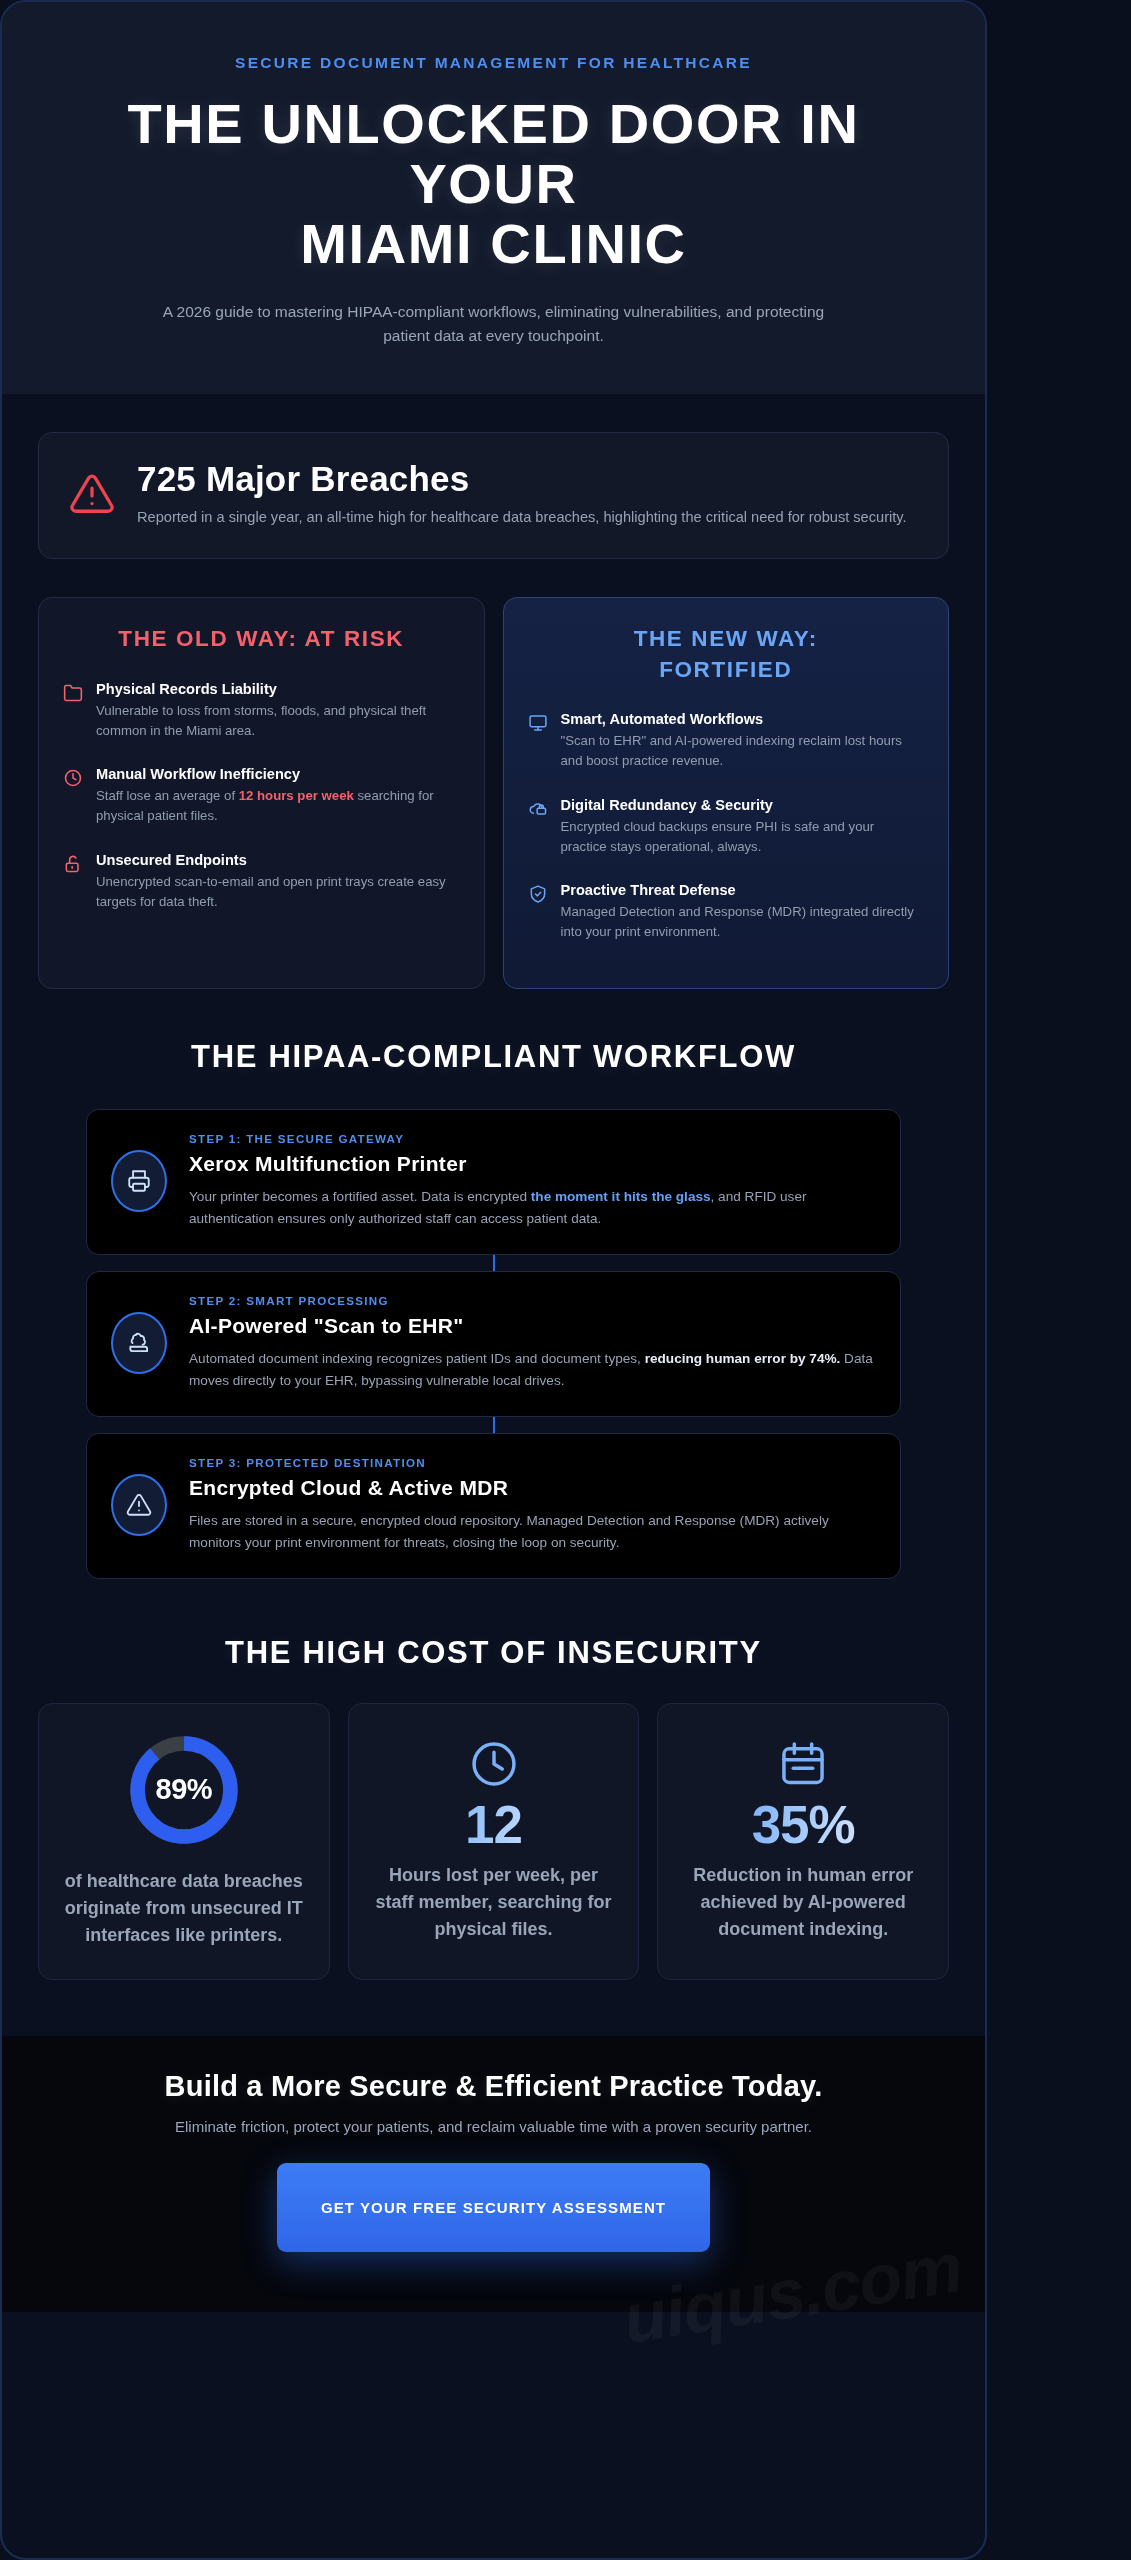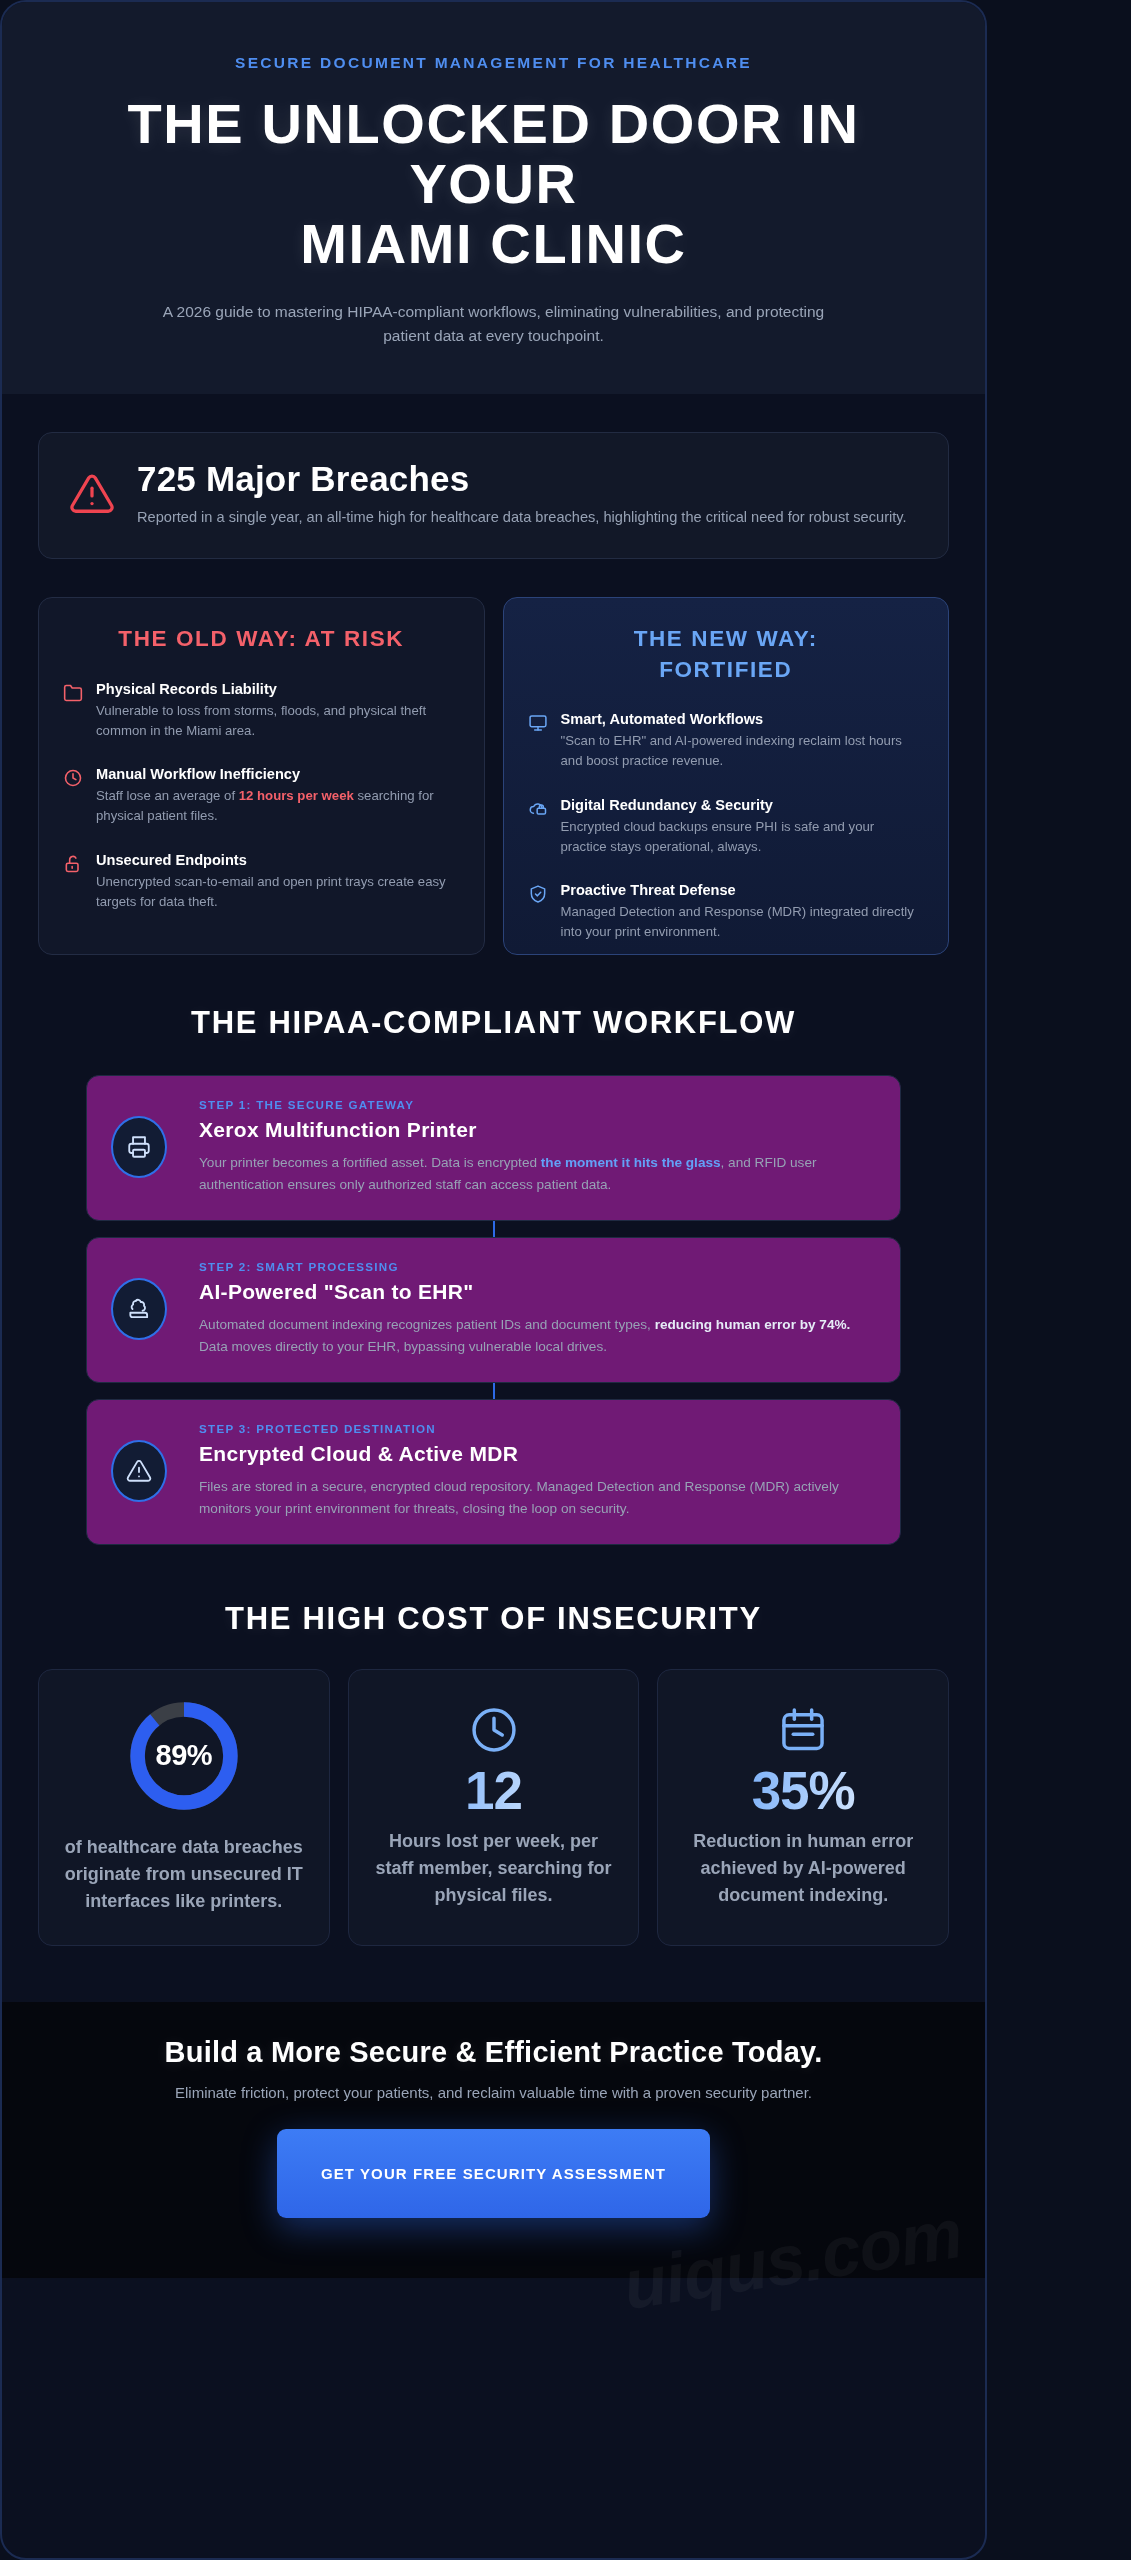--- a/index.html
+++ b/index.html
@@ -84,21 +84,21 @@
 
   
   .compare {
     margin-top: 38px;
     display: flex;
     gap: 18px;
   }
   .cmp {
     flex: 1 1 0;
     border-radius: 14px;
-    padding: 26px 24px 12px 24px;
+    padding: 26px 24px 46px 24px;
   }
   .cmp.old {
     background: #111729;
     border: 1px solid #232c44;
   }
   .cmp.new {
     background: linear-gradient(180deg,#152244 0%, #101a35 100%);
     border: 1px solid #2a4town;
     border: 1px solid #2b4379;
   }
@@ -141,26 +141,26 @@
     left: 50%;
     top: 0; bottom: 22px;
     width: 2px;
     margin-left: -1px;
     background: linear-gradient(180deg, rgba(45,106,231,0) 0%, #2d6ae7 12%, #2d6ae7 88%, rgba(45,106,231,0) 100%);
     z-index: 0;
   }
   .step {
     position: relative;
     z-index: 1;
-    background: #701a75;
+    background: #000000;
     border: 1px solid #1f2a42;
     border-radius: 13px;
     padding: 22px 26px 24px 24px;
     display: flex;
-    gap: 32px;
+    gap: 22px;
     align-items: flex-start;
     margin-bottom: 16px;
   }
   .step:last-child { margin-bottom: 0; }
   .step-badge {
     flex: 0 0 56px;
     width: 56px; height: 62px;
     border-radius: 50%;
     border: 2px solid #2f6fe8;
     background: #121c34;

